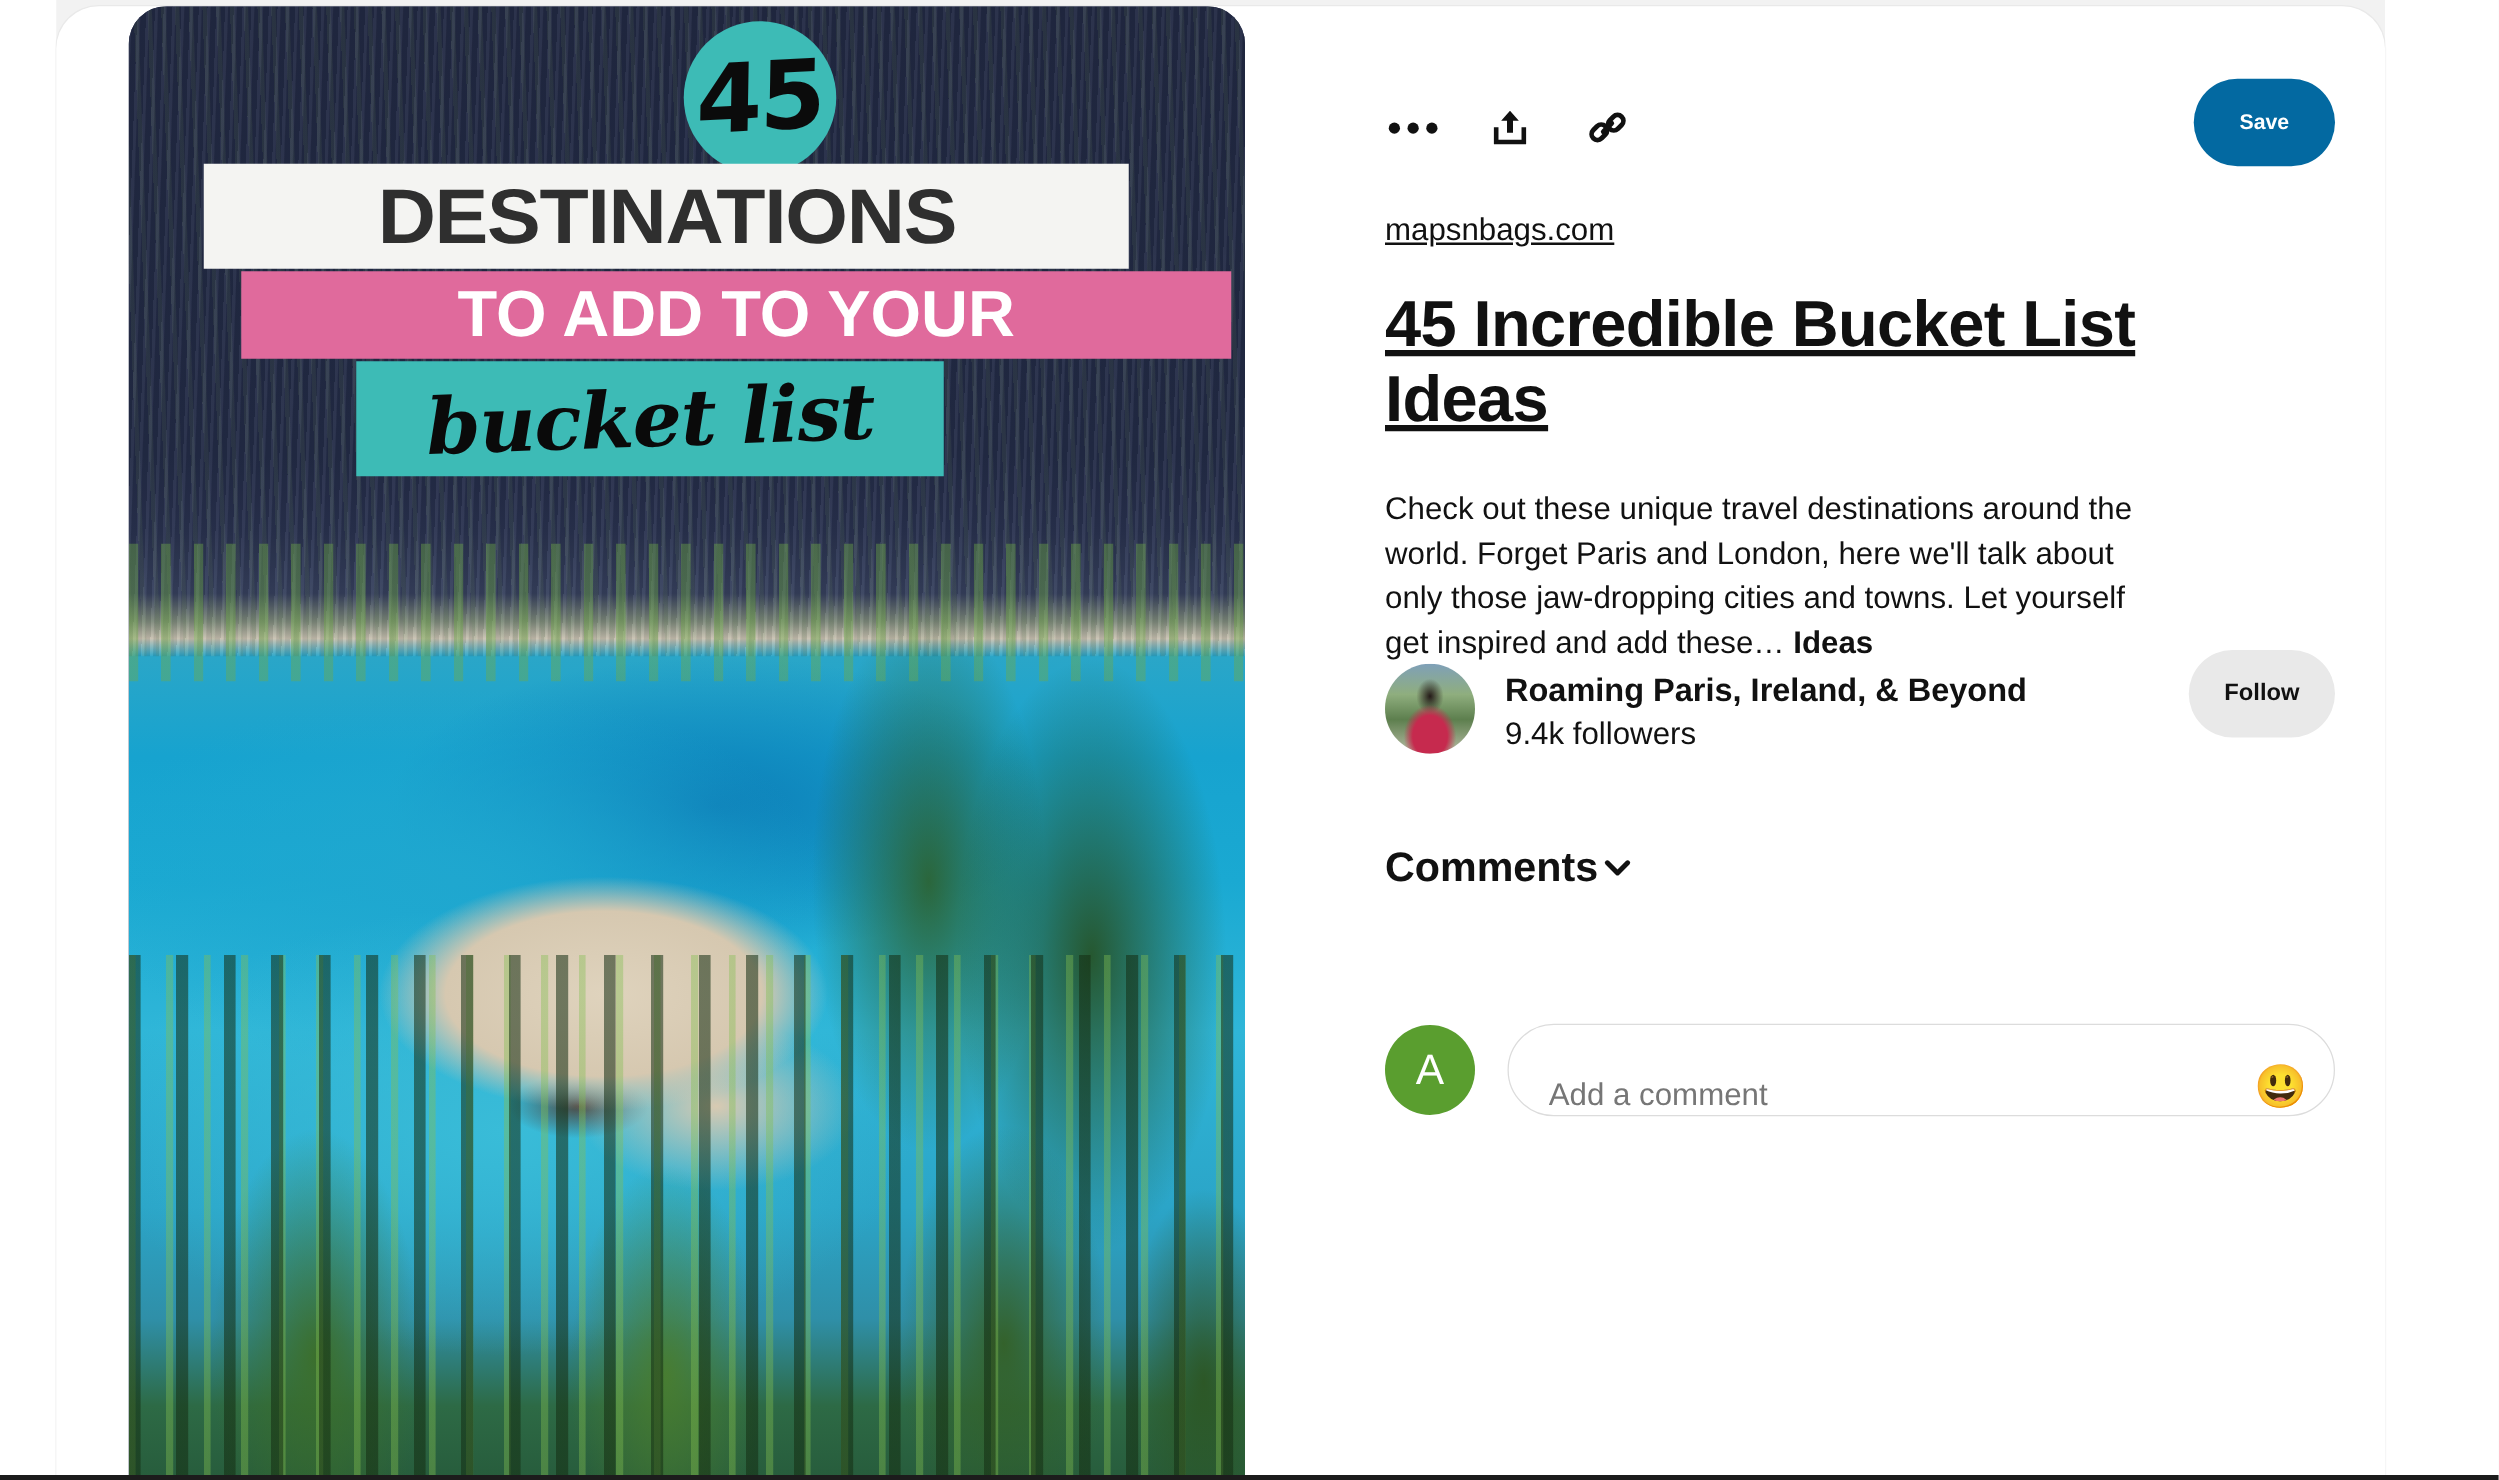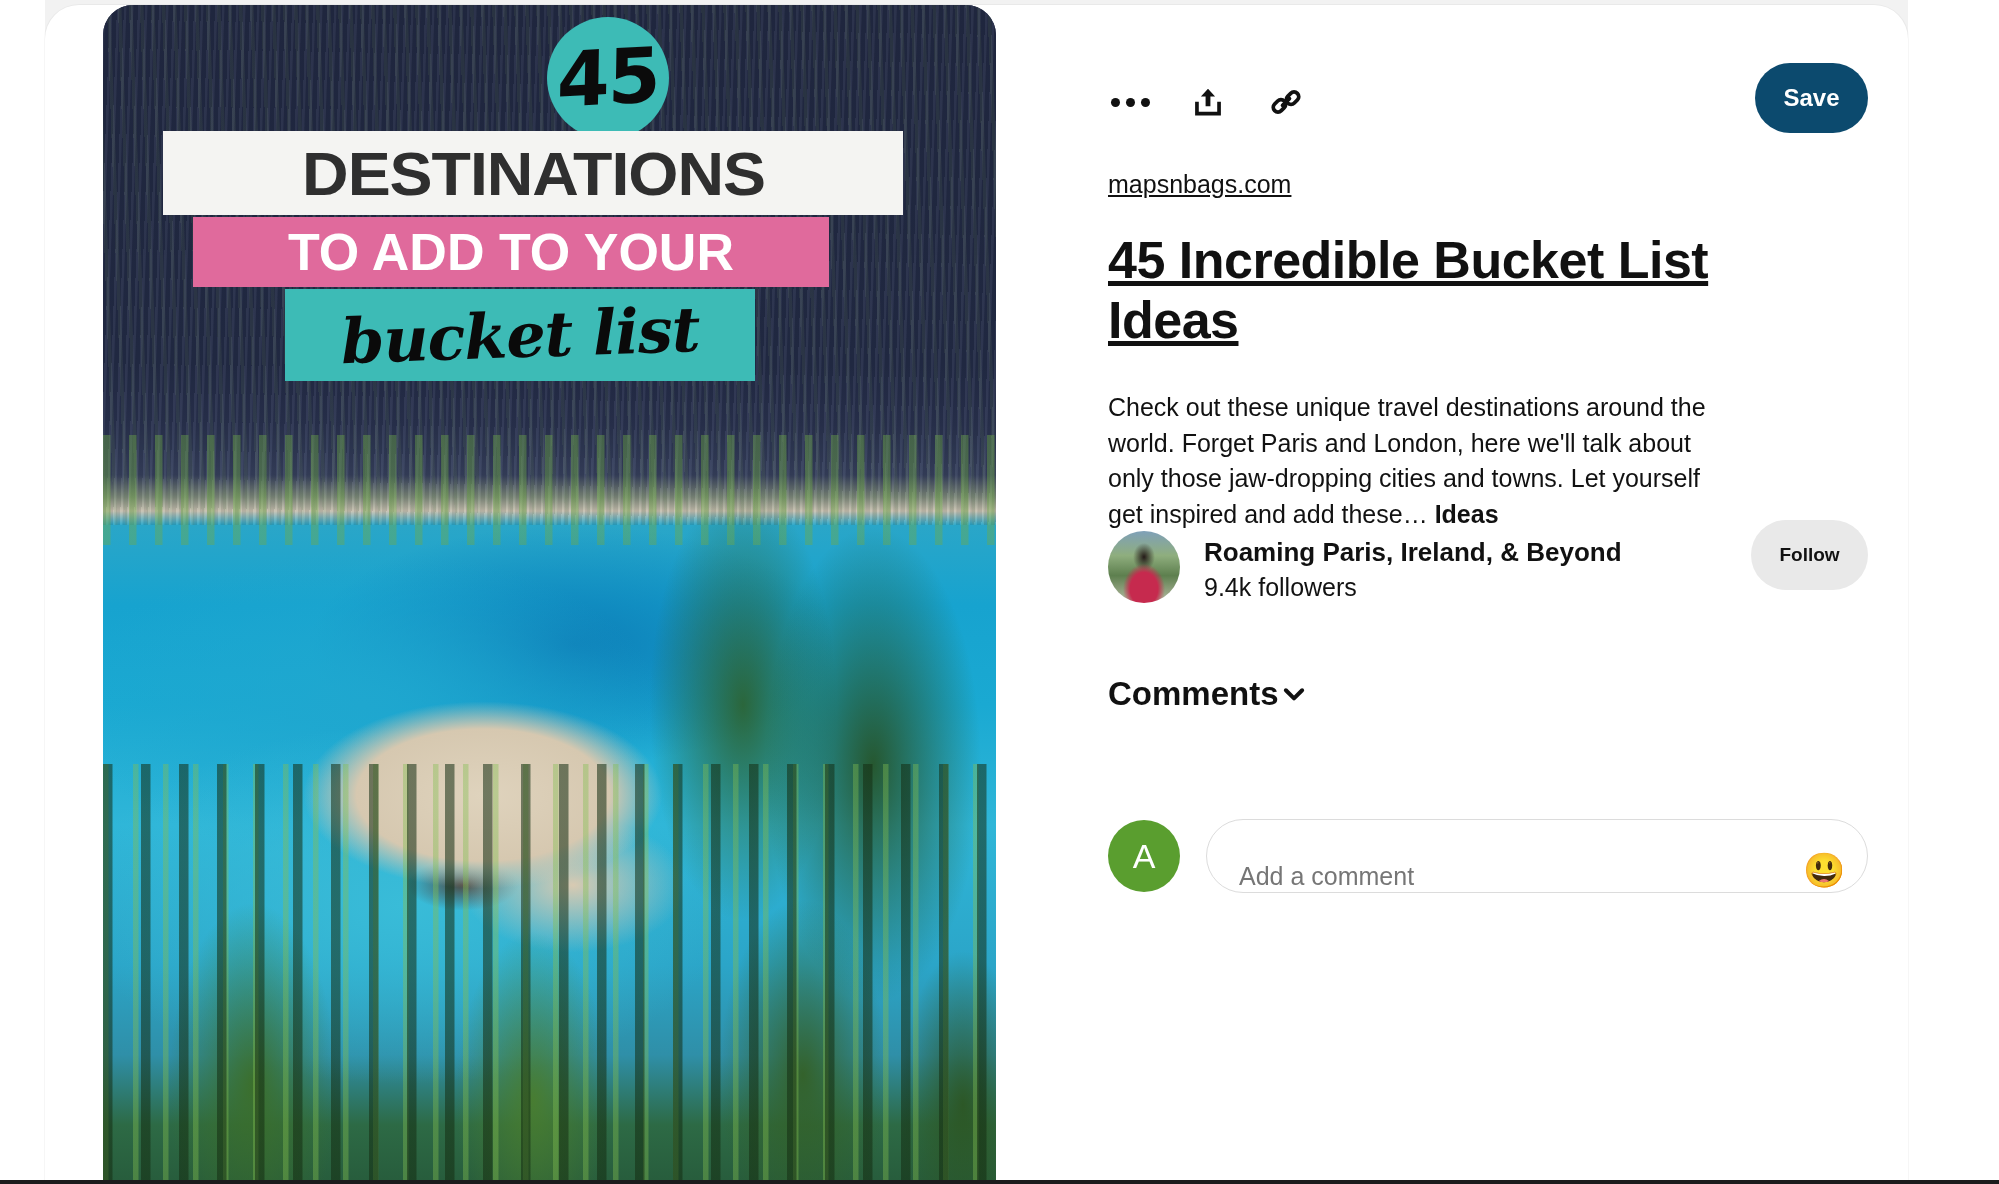--- a/index.html
+++ b/index.html
@@ -152,21 +152,21 @@
     font-size: 62px;
     font-weight: 700;
     color: #2f2f2f;
     letter-spacing: -1px;
     transform: scaleX(1.04);
   }
 
   .band-pink {
     position: absolute;
     left: 90px; top: 212px;
-    width: 636px; height: 70px;
+    width: 792px; height: 70px;
     background: #e06a9c;
     display: flex; align-items: center; justify-content: center;
   }
   .band-pink span {
     font-size: 52px;
     font-weight: 700;
     color: #ffffff;
     letter-spacing: 0px;
   }
 
@@ -215,25 +215,25 @@
   .dots { display: flex; gap: 6px; }
   .dots i {
     width: 9px; height: 9px; border-radius: 50%;
     background: #111111; display: block;
   }
 
   .save-btn {
     position: absolute;
     right: 0; top: 0;
     width: 113px; height: 70px;
-    background: #0c4a6e;
+    background: #0369a1;
     color: #ffffff;
     border: none;
     border-radius: 36px;
-    font-size: 24px;
+    font-size: 17px;
     font-weight: 700;
     cursor: pointer;
     font-family: "Liberation Sans", sans-serif;
   }
 
   .source-link {
     position: absolute;
     left: 40px; top: 165px;
     font-size: 25px;
     color: #111111;

